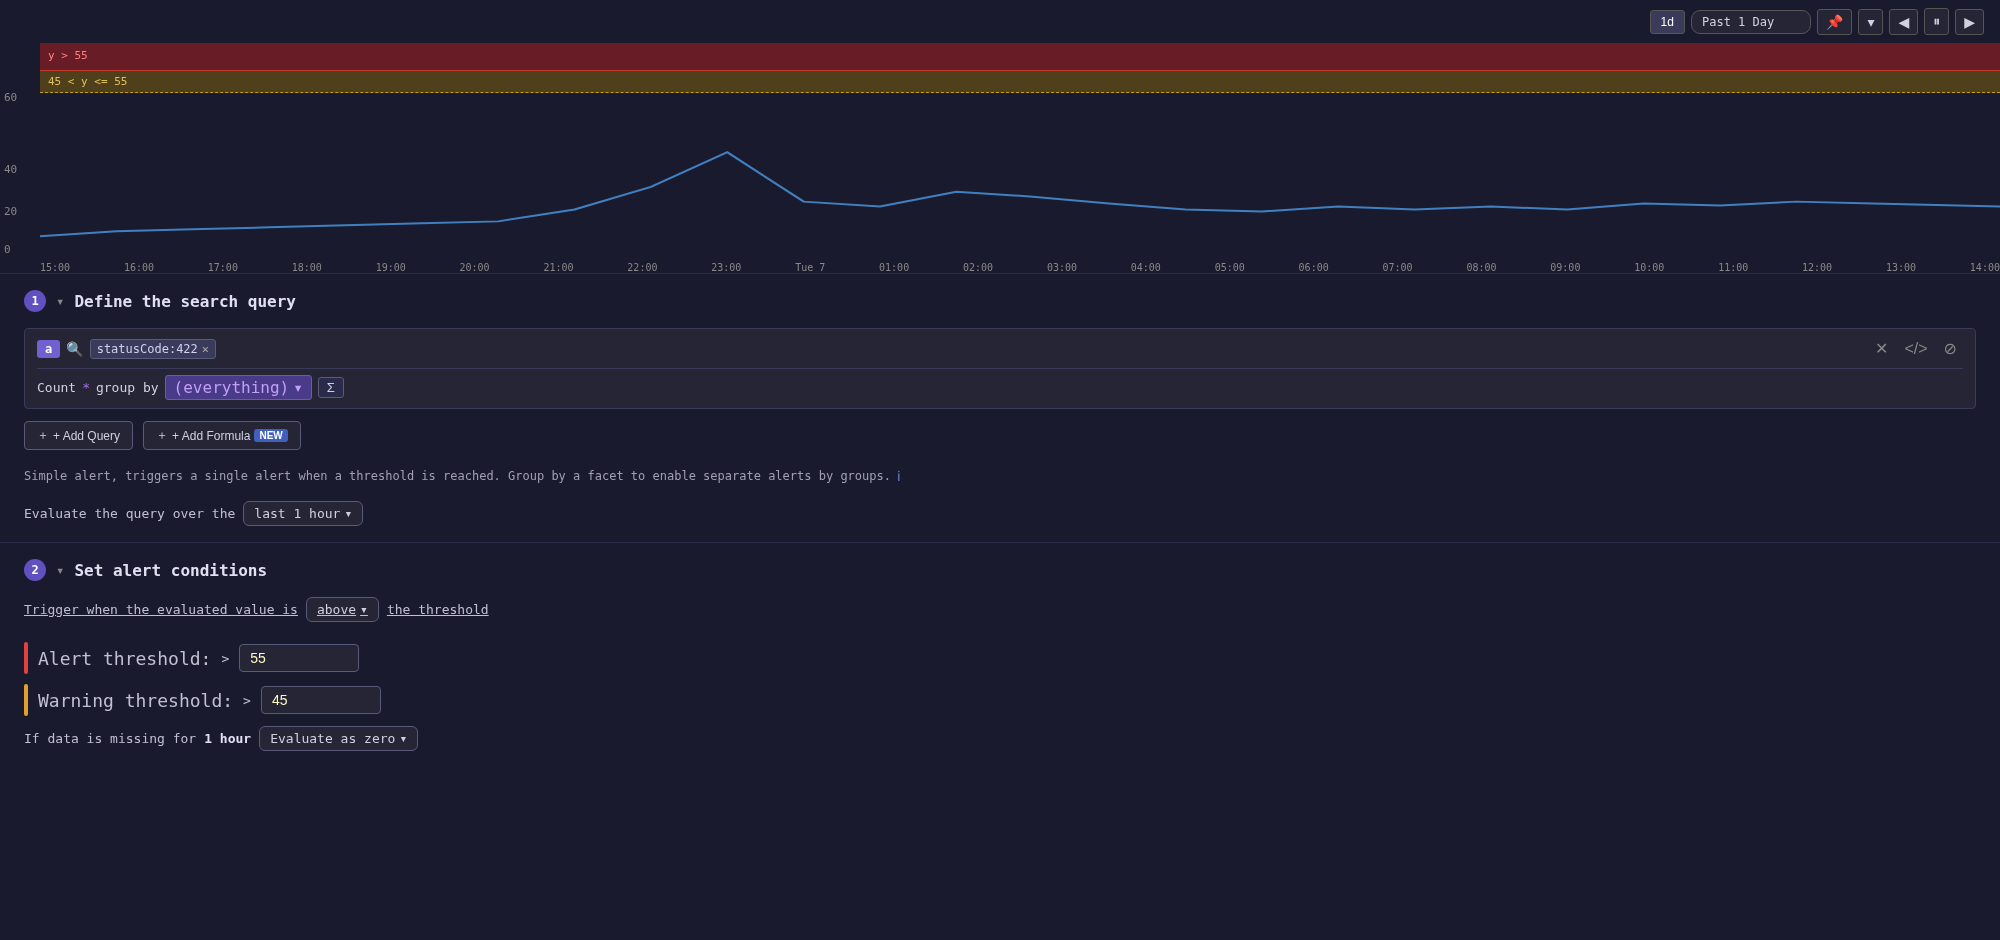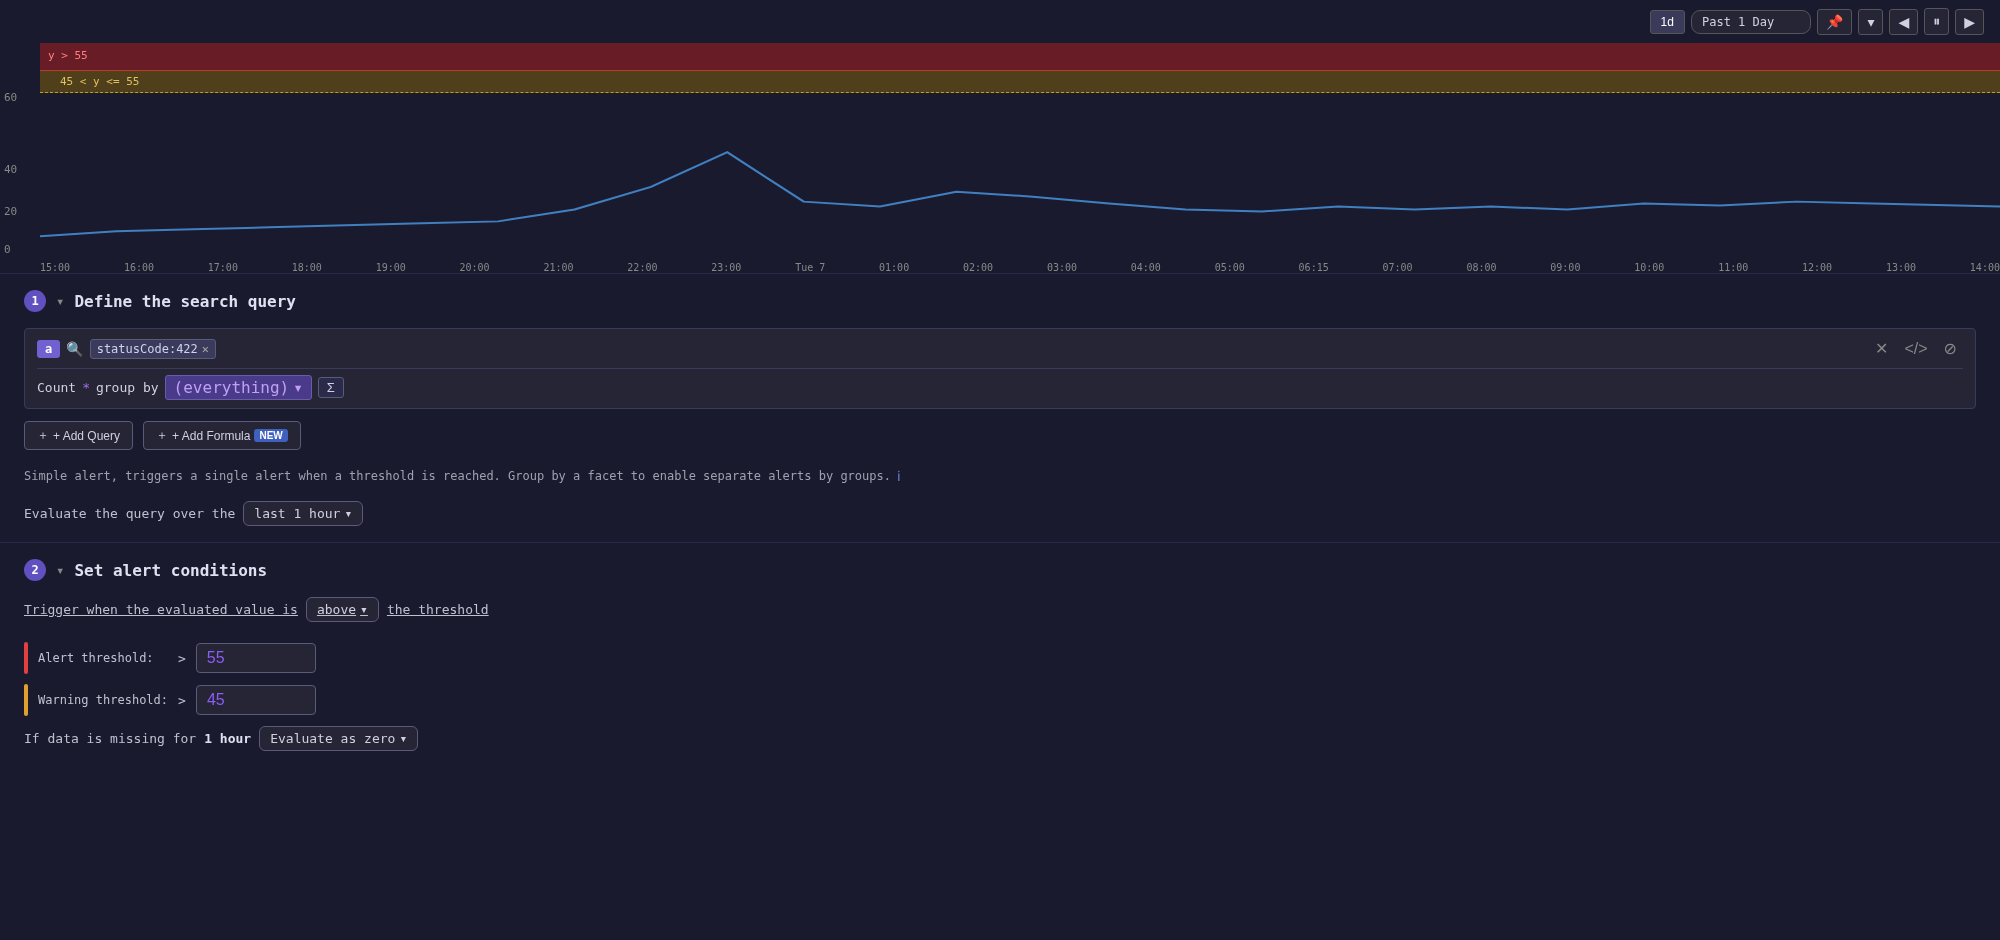--- a/index.html
+++ b/index.html
@@ -74,21 +74,21 @@
       border-bottom: 1px dashed #c0a020;
     }
     .chart-band-label-red {
       position: absolute;
       top: 6px; left: 48px;
       color: #ff8080;
       font-size: 11px;
     }
     .chart-band-label-yellow {
       position: absolute;
-      top: 32px; left: 60px;
+      top: 32px; left: 48px;
       color: #e0c060;
       font-size: 11px;
     }
     .chart-y-label {
       position: absolute;
       left: 4px;
       color: #888;
       font-size: 11px;
     }
     .chart-x-axis {
@@ -314,34 +314,34 @@
     }
     .threshold-indicator {
       width: 4px;
       height: 32px;
       border-radius: 2px;
     }
     .threshold-indicator.red { background: #e04040; }
     .threshold-indicator.yellow { background: #e0a030; }
     .threshold-label {
       color: #c0c0d0;
-      font-size: 12px;
+      font-size: 18px;
       min-width: 130px;
     }
     .threshold-op {
       color: #c0c0d0;
       font-size: 13px;
     }
     .threshold-input {
       background: #252535;
       border: 1px solid #5a5a7a;
-      color: #8b5cf6;
+      color: #fef9c3;
       padding: 5px 10px;
       border-radius: 4px;
-      font-size: 16px;
+      font-size: 14px;
       width: 120px;
     }
 
     .missing-data-row {
       display: flex;
       align-items: center;
       gap: 8px;
       margin-top: 10px;
       font-size: 13px;
       color: #c0c0d0;
@@ -436,21 +436,21 @@
     <span class="chart-x-tick">20:00</span>
     <span class="chart-x-tick">21:00</span>
     <span class="chart-x-tick">22:00</span>
     <span class="chart-x-tick">23:00</span>
     <span class="chart-x-tick">Tue 7</span>
     <span class="chart-x-tick">01:00</span>
     <span class="chart-x-tick">02:00</span>
     <span class="chart-x-tick">03:00</span>
     <span class="chart-x-tick">04:00</span>
     <span class="chart-x-tick">05:00</span>
-    <span class="chart-x-tick">06:15</span>
+    <span class="chart-x-tick">06:00</span>
     <span class="chart-x-tick">07:00</span>
     <span class="chart-x-tick">08:00</span>
     <span class="chart-x-tick">09:00</span>
     <span class="chart-x-tick">10:00</span>
     <span class="chart-x-tick">11:00</span>
     <span class="chart-x-tick">12:00</span>
     <span class="chart-x-tick">13:00</span>
     <span class="chart-x-tick">14:00</span>
   </div>
 </div>

